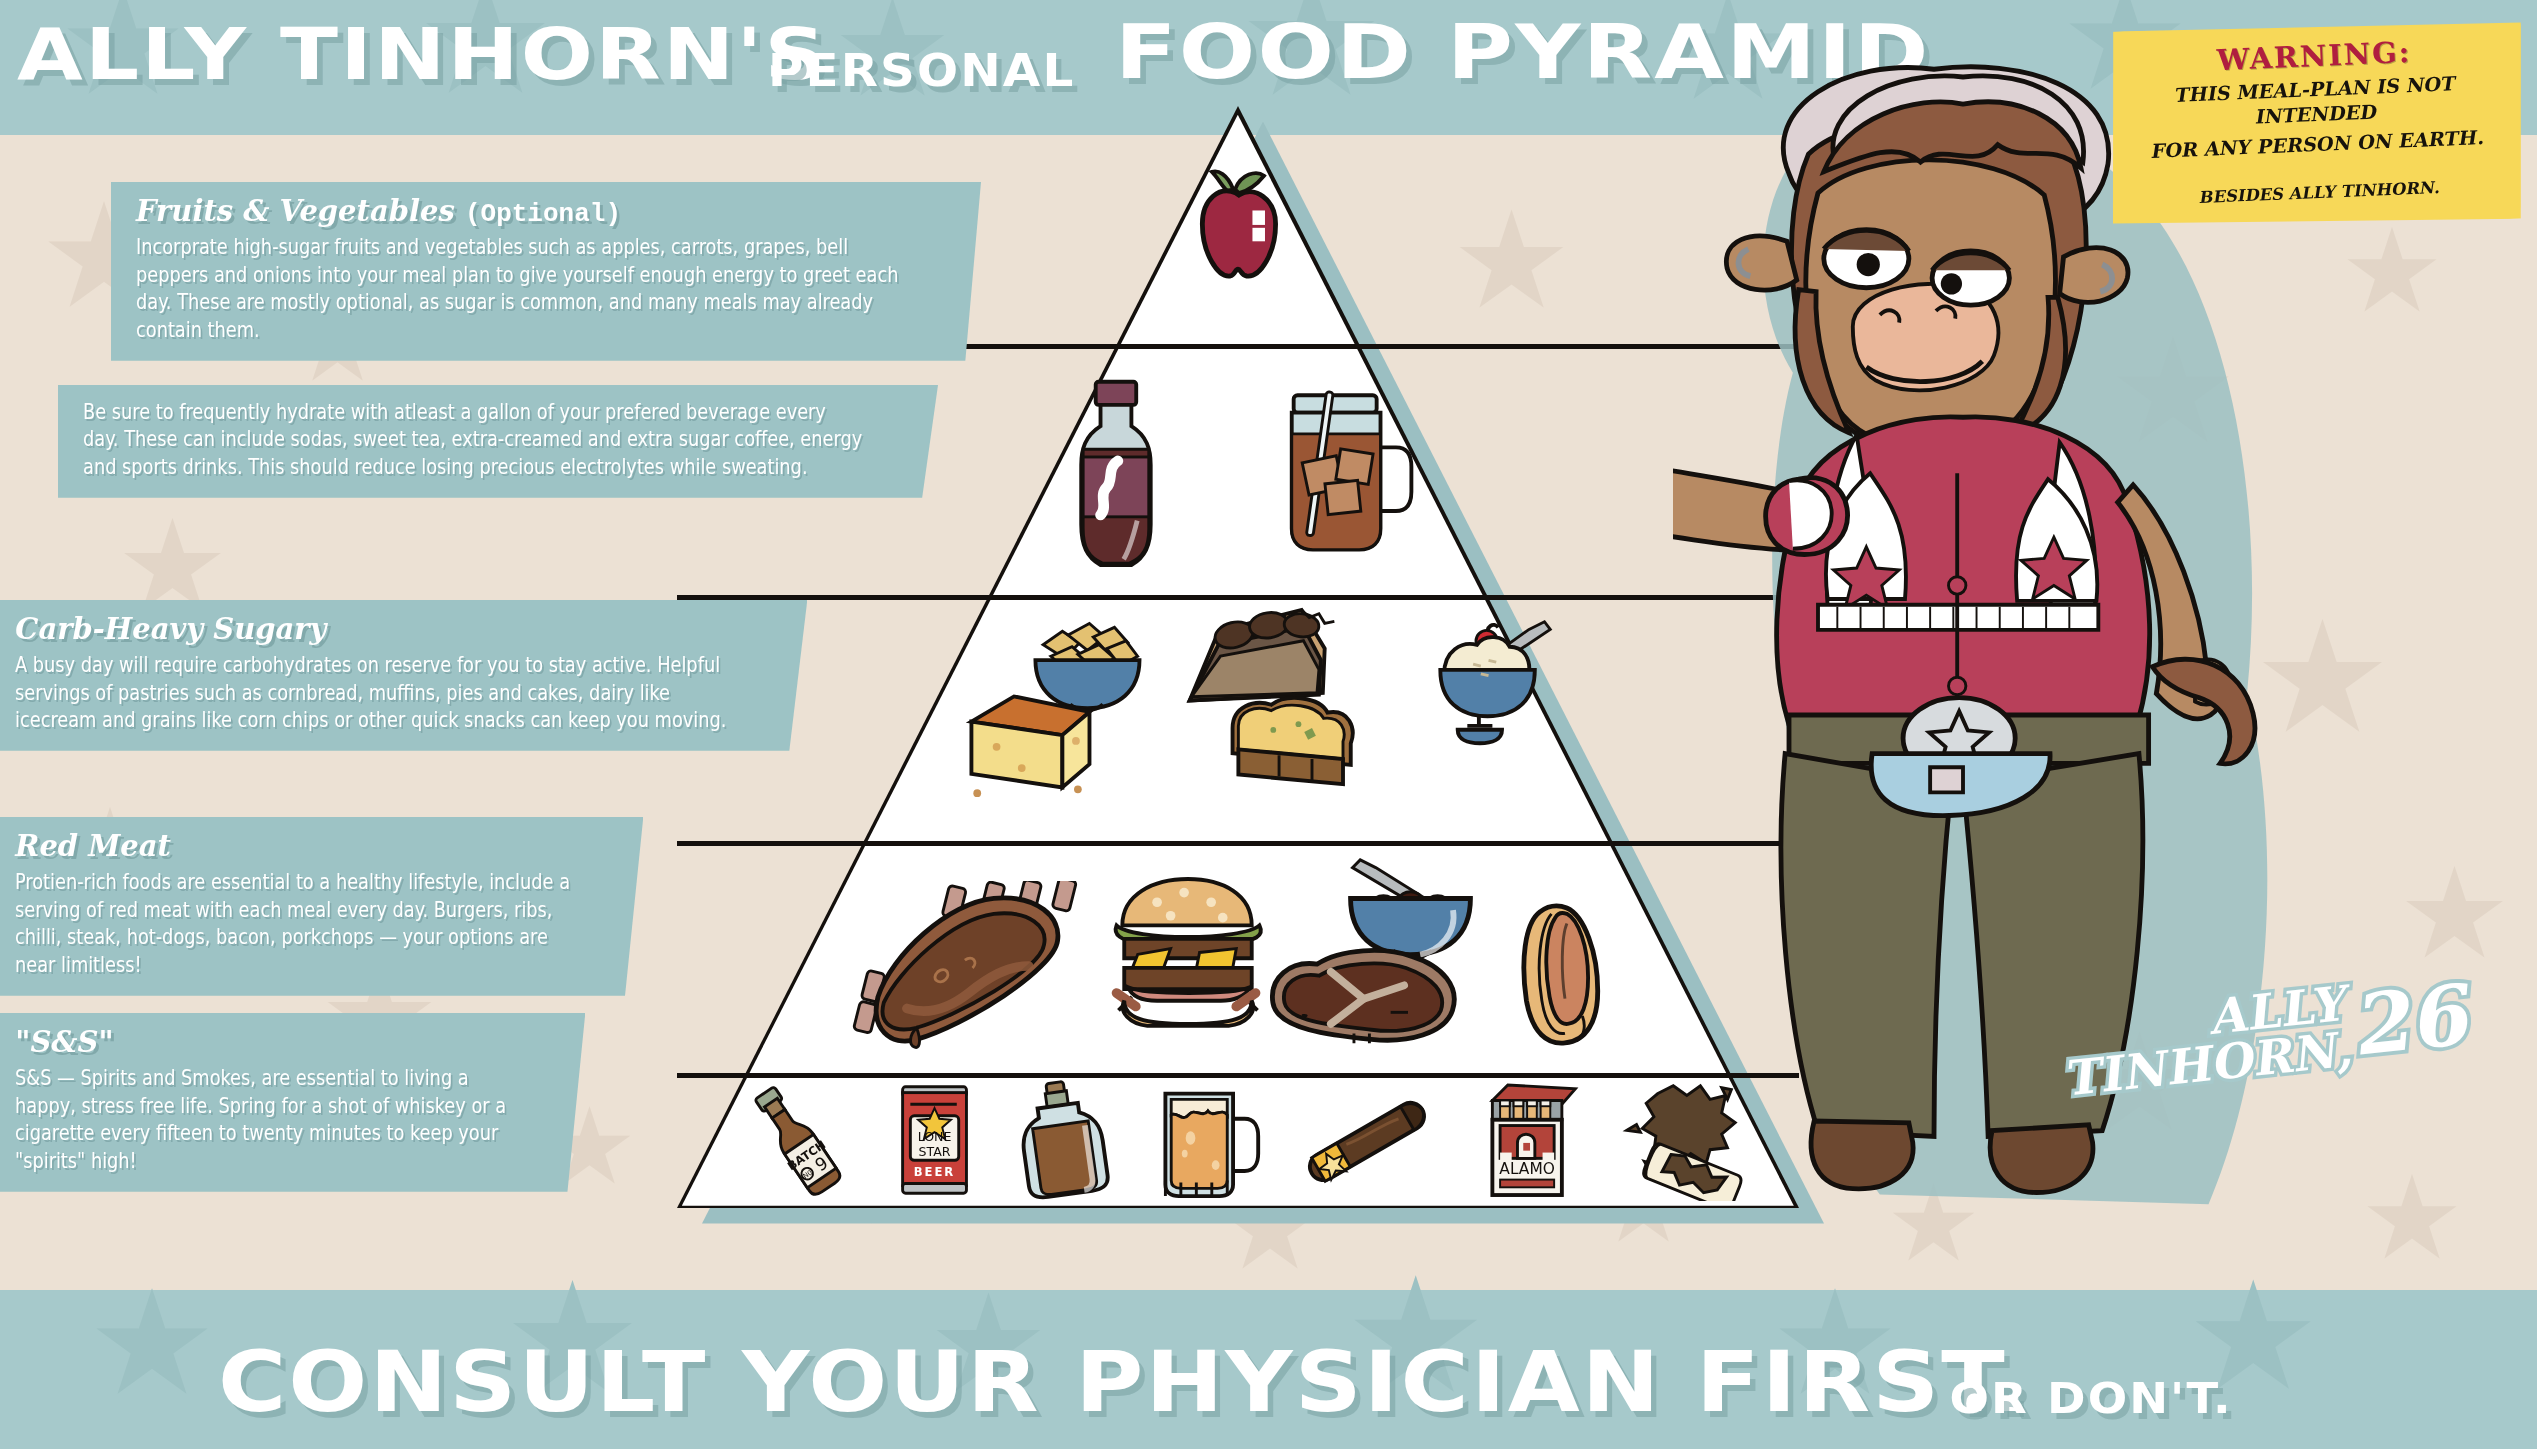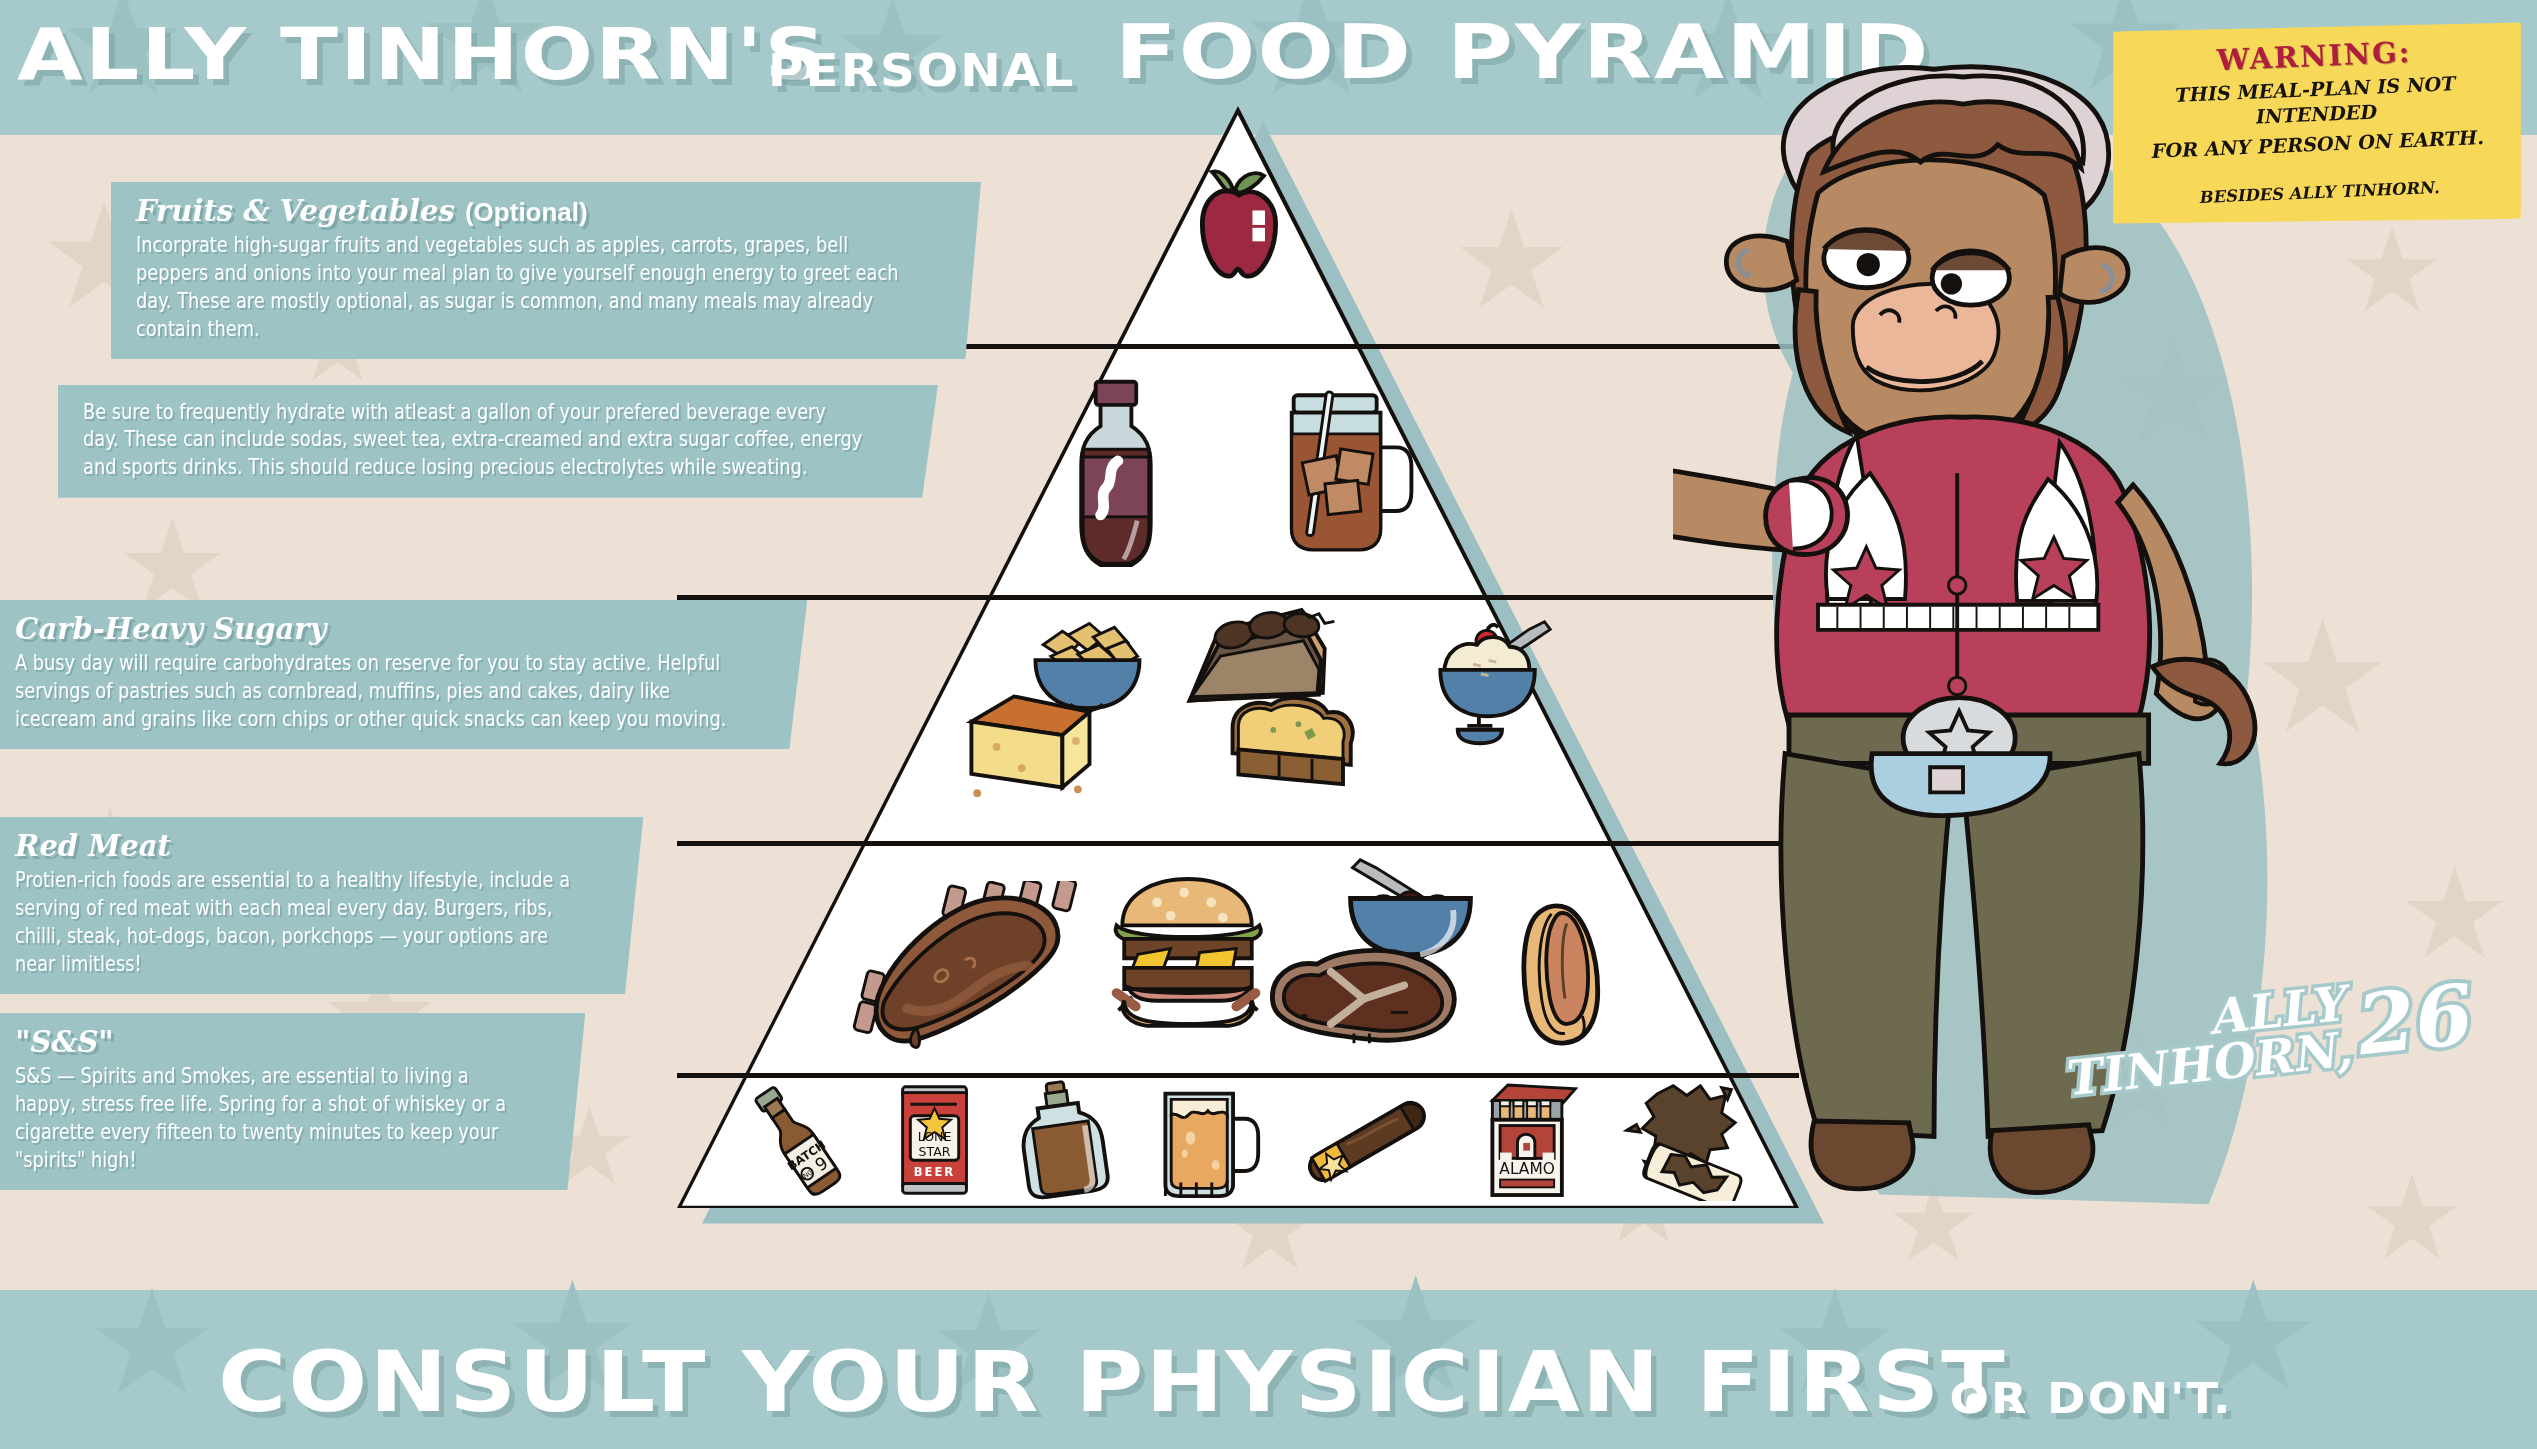--- a/index.html
+++ b/index.html
@@ -65,21 +65,21 @@
     background:#9dc3c5;
     padding:13.5px 25px 15.5px 25px;
     box-sizing:border-box;
     color:#ffffff;
   }
   .rib-head{
     font-family:"DejaVu Serif", serif;font-style:italic;font-weight:bold;
     font-size:29px;line-height:1.05;margin-bottom:5.8px;
     text-shadow:2.9px 2.9px 0 rgba(120,160,162,.75);
   }
-  .rib-head .plain{font-family:Liberation Sans, sans-serif;font-style:normal;font-size:26px;}
+  .rib-head .plain{font-family:Liberation Mono, monospace;font-style:normal;font-size:26px;}
   .rib-body{
     font-family:"DejaVu Sans Condensed","DejaVu Sans", sans-serif;
     font-size:21px;line-height:1.33;font-weight:normal;
     text-shadow:1.9px 1.9px 0 rgba(120,160,162,.7);
     transform:scaleX(.94);transform-origin:left top;
   }
   #ribbon-0{left:111px;top:182px;width:870px;clip-path:polygon(0 0,100% 0,98.2% 100%,0 100%);}
   #ribbon-1{left:58px;top:385px;width:880px;clip-path:polygon(0 0,100% 0,98.2% 100%,0 100%);}
   #ribbon-2{left:-9.7px;top:600px;width:817px;clip-path:polygon(0 0,100% 0,97.8% 100%,0 100%);}
   #ribbon-3{left:-9.7px;top:817px;width:653px;clip-path:polygon(0 0,100% 0,97.2% 100%,0 100%);}

